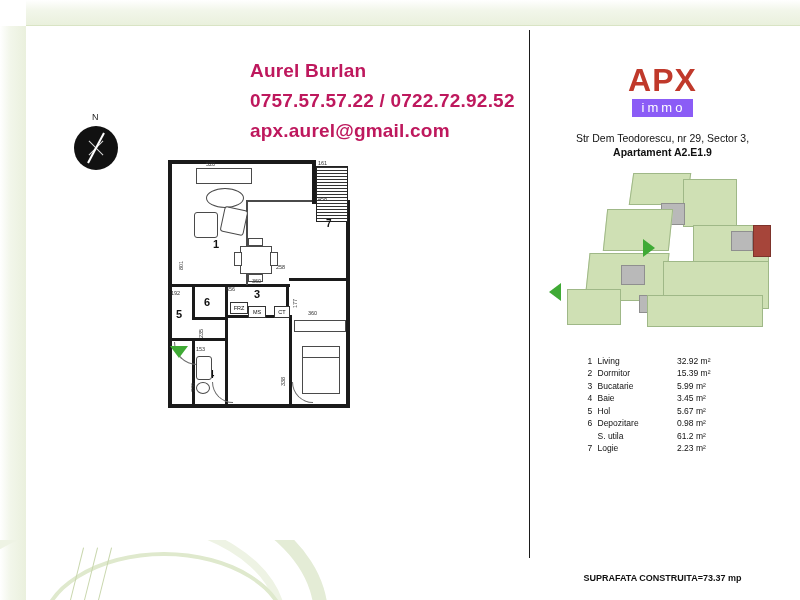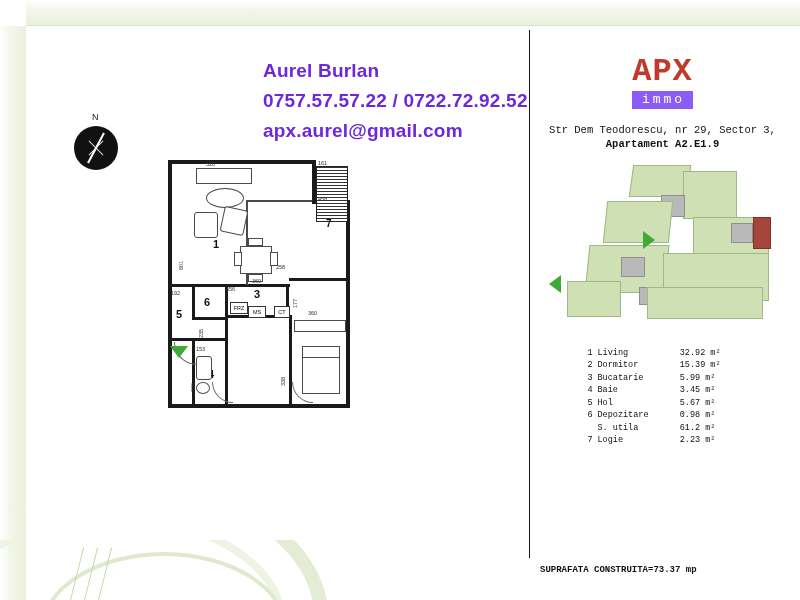--- a/index.html
+++ b/index.html
@@ -16,56 +16,56 @@
   .edge-left{position:absolute;left:0;top:0;width:26px;height:600px;
     background:linear-gradient(90deg,#ffffff 0%,#f2f6ea 40%,#eaf0dd 100%);}
   .corner-tl{position:absolute;left:0;top:0;width:26px;height:26px;background:#ffffff;}
   .edge-bottom{position:absolute;left:0;bottom:0;width:800px;height:60px;overflow:hidden;}
   .swoosh{position:absolute;border-radius:50%;border:1px solid #cdd9b4;}
   .s1{left:-120px;bottom:-160px;width:420px;height:260px;border-width:14px;border-color:#e4ecd6;}
   .s2{left:-60px;bottom:-130px;width:330px;height:200px;border-width:8px;border-color:#eef3e4;}
   .s3{left:40px;bottom:-110px;width:240px;height:150px;border-width:4px;border-color:#dfe9cd;}
   .line-d{position:absolute;bottom:0;width:1px;height:54px;background:#c9d7ae;transform-origin:bottom;}
   
-  .contact{position:absolute;left:250px;top:60px;color:#6d28d9;margin-left:13px;}
+  .contact{position:absolute;left:250px;top:60px;color:#be185d;}
   .contact .nm{font-size:19px;font-weight:bold;letter-spacing:.2px;}
   .contact .ph{font-size:19px;font-weight:bold;margin-top:8px;letter-spacing:.2px;}
   .contact .em{font-size:19px;font-weight:bold;margin-top:8px;letter-spacing:.2px;}
   
   .compass{position:absolute;left:74px;top:126px;width:44px;height:44px;border-radius:50%;background:#111;}
   .compass .nchar{position:absolute;left:18px;top:-14px;font-size:9px;color:#222;}
   .compass .needle{position:absolute;left:50%;top:50%;width:2px;height:17px;background:#fff;
     transform-origin:bottom center;transform:translate(-50%,-100%) rotate(28deg);}
   .compass .needle2{position:absolute;left:50%;top:50%;width:2px;height:17px;background:#fff;
     transform-origin:top center;transform:translate(-50%,0) rotate(28deg);}
   .compass .tick{position:absolute;left:50%;top:50%;width:1px;height:20px;background:#fff;opacity:.85;}
   .compass .t1{transform:translate(-50%,-50%) rotate(45deg);}
   .compass .t2{transform:translate(-50%,-50%) rotate(135deg);}
   
   .vdiv{position:absolute;left:529px;top:30px;width:1px;height:528px;background:#1b1b1b;}
   
-  .rpanel{position:absolute;left:540px;top:44px;width:245px;font-family:Liberation Mono, monospace;}
+  .rpanel{position:absolute;left:540px;top:52px;width:245px;}
   .logo{text-align:center;margin-top:12px;}
   .logo .apx{font-size:32px;font-weight:bold;color:#c0392b;letter-spacing:1px;line-height:1;}
   .logo .immo{display:inline-block;background:#8b5cf6;color:#fff;font-size:13px;letter-spacing:3px;
     padding:1px 8px 2px 10px;margin-top:3px;}
   .addr{text-align:center;margin-top:14px;font-size:10.5px;color:#111;line-height:1.35;}
   .addr .b{font-weight:bold;}
   
   .siteplan{position:relative;width:240px;height:180px;margin:10px auto 0 auto;background:#ffffff;}
   .blk{position:absolute;background:#cfe0b4;border:1px solid #9fb887;}
   .blk.grey{background:#b9b9b9;border-color:#8f8f8f;}
   .blk.red{background:#a6453a;border-color:#7d332b;}
   .arrowgreen{position:absolute;width:0;height:0;border-top:9px solid transparent;border-bottom:9px solid transparent;}
   
   .tbl{margin:6px auto 0 auto;width:150px;font-size:8.5px;color:#111;border-collapse:collapse;}
   .tbl td{padding:0.5px 0;line-height:1.35;}
   .tbl td.num{width:10px;}
   .tbl td.val{text-align:left;padding-left:16px;white-space:nowrap;}
-  .supra{font-size:9px;font-weight:bold;margin-top:118px;color:#111;}
+  .supra{text-align:center;font-size:9px;font-weight:bold;margin-top:118px;color:#111;}
   
   .plan{position:absolute;left:168px;top:160px;width:200px;height:310px;}
   .wall{position:absolute;background:#1a1a1a;}
   .thin{position:absolute;background:#4a4a4a;}
   .room-num{position:absolute;font-size:11px;font-weight:bold;color:#111;}
   .dim{position:absolute;font-size:5.5px;color:#333;}
   .dimv{position:absolute;font-size:5.5px;color:#333;transform:rotate(-90deg);transform-origin:left top;}
   .hatch{position:absolute;background:repeating-linear-gradient(180deg,#333 0 1px,#fff 1px 3px);border:1px solid #222;}
   .furn{position:absolute;border:1px solid #4a4a4a;background:#fff;}
   .furn.r{border-radius:3px;}

